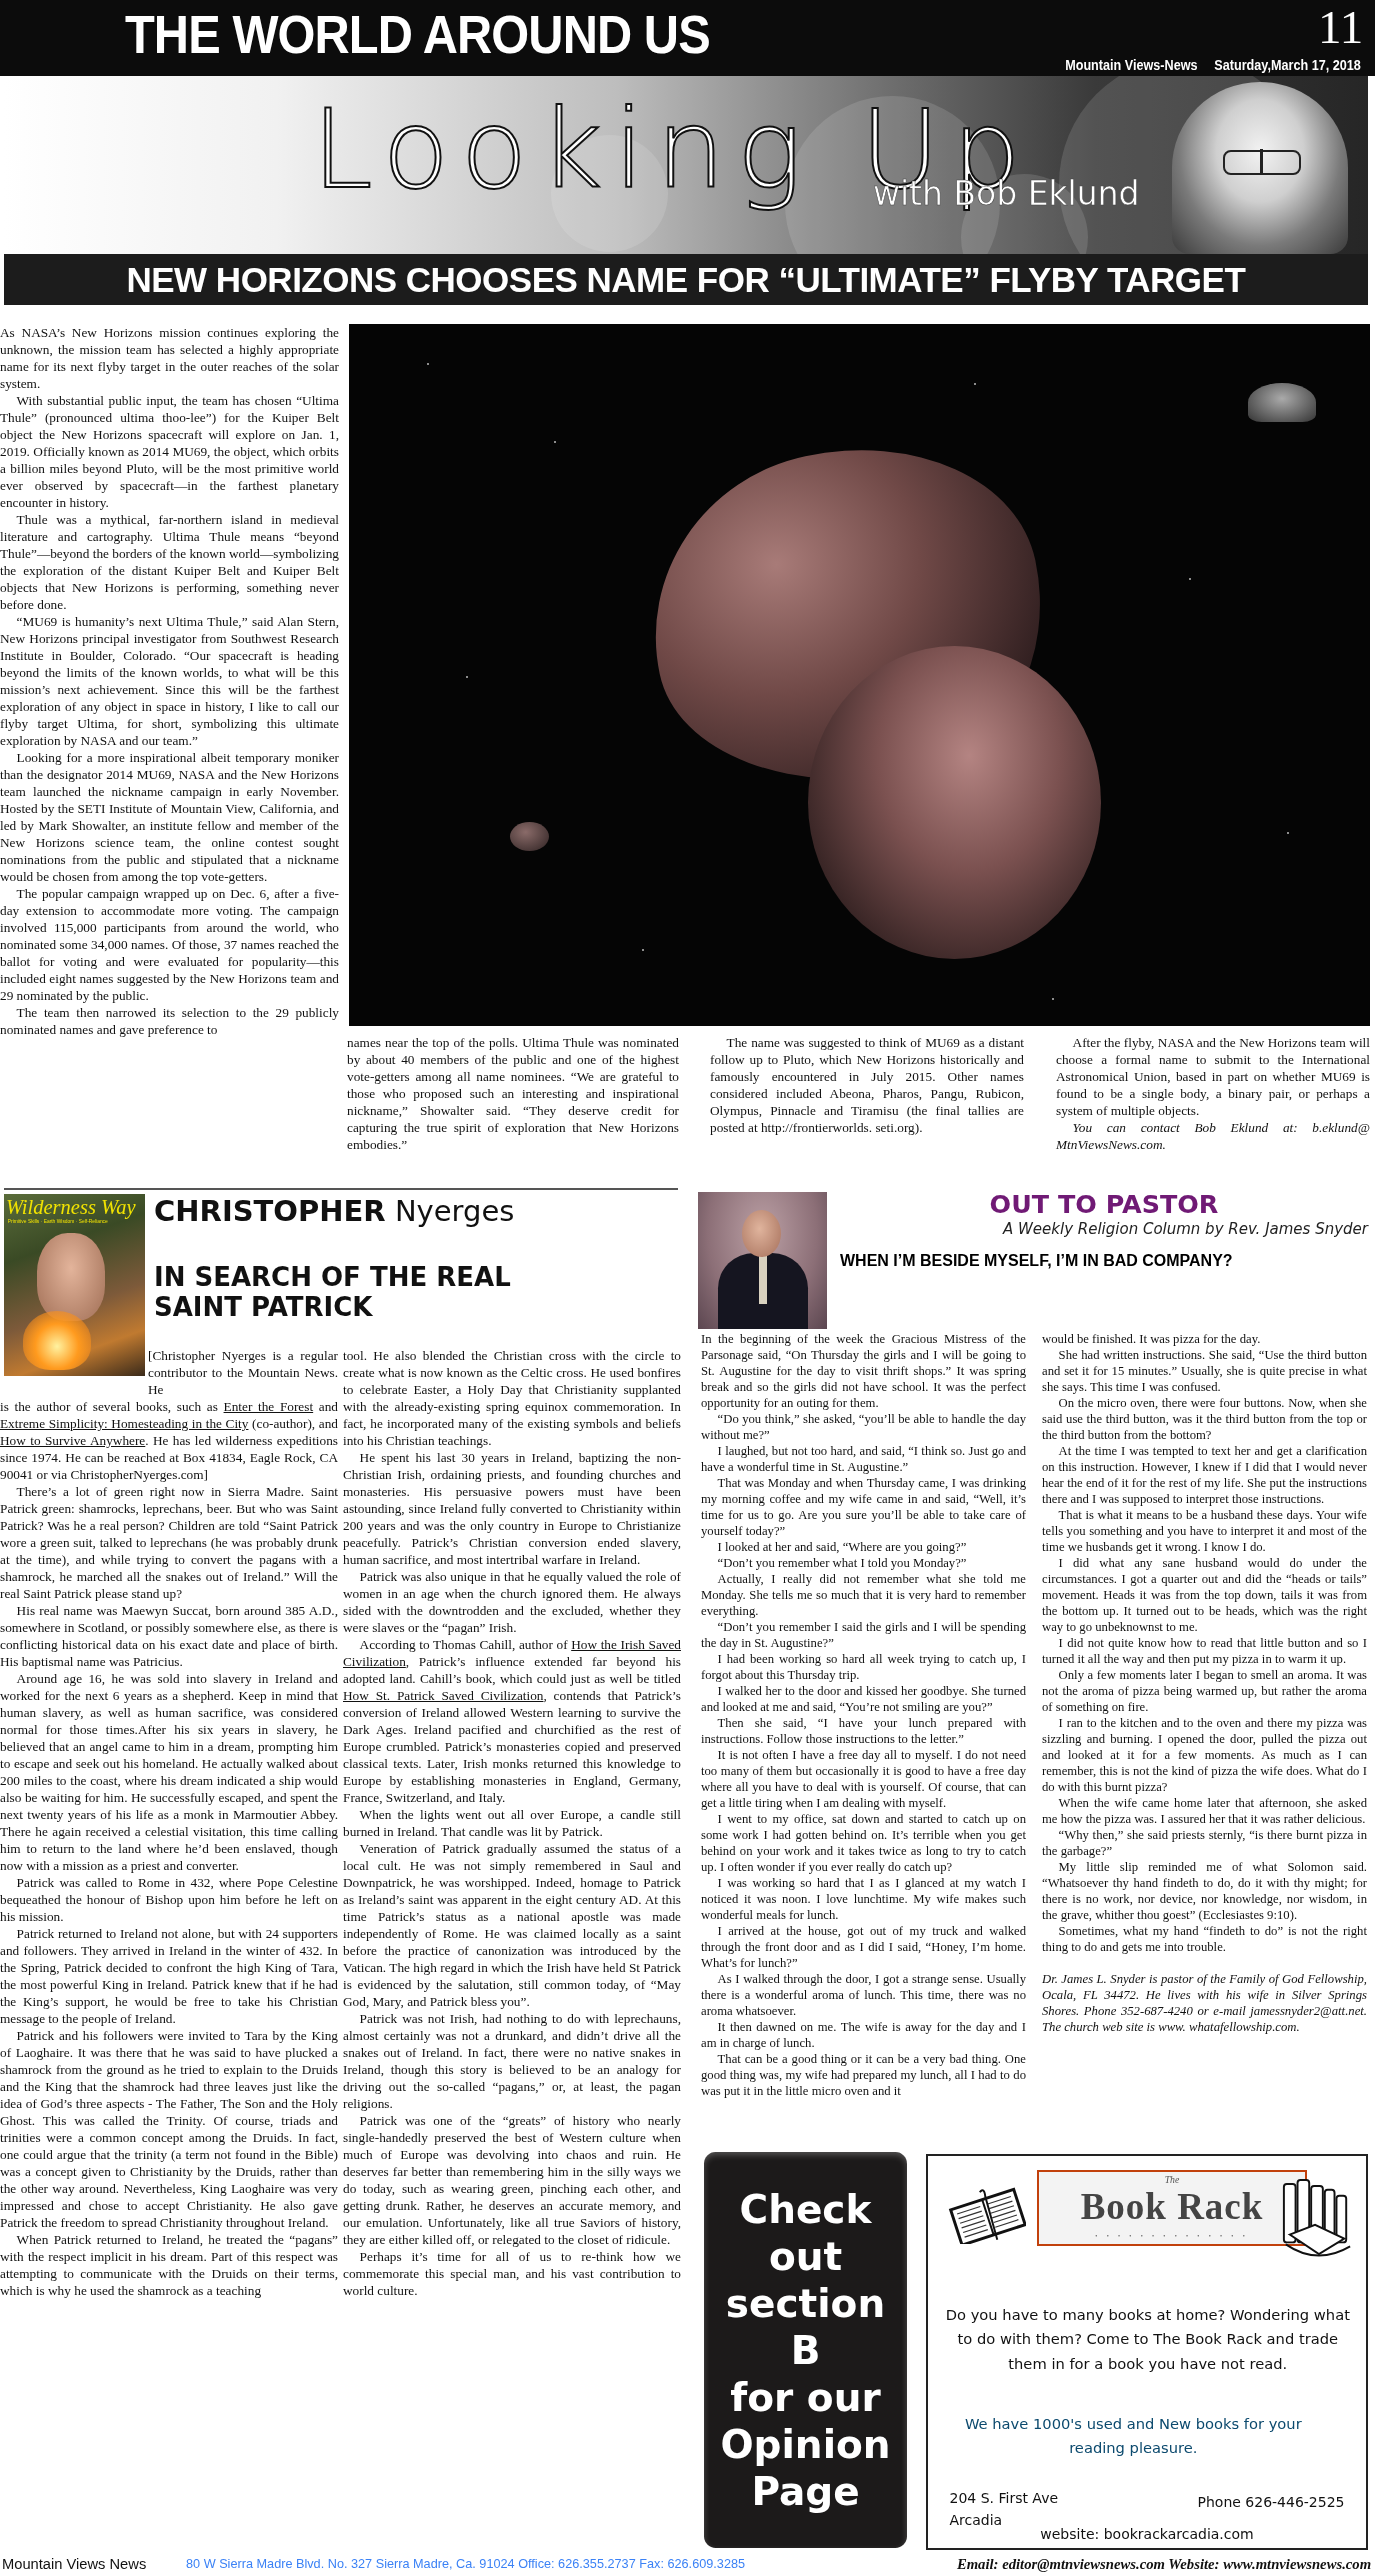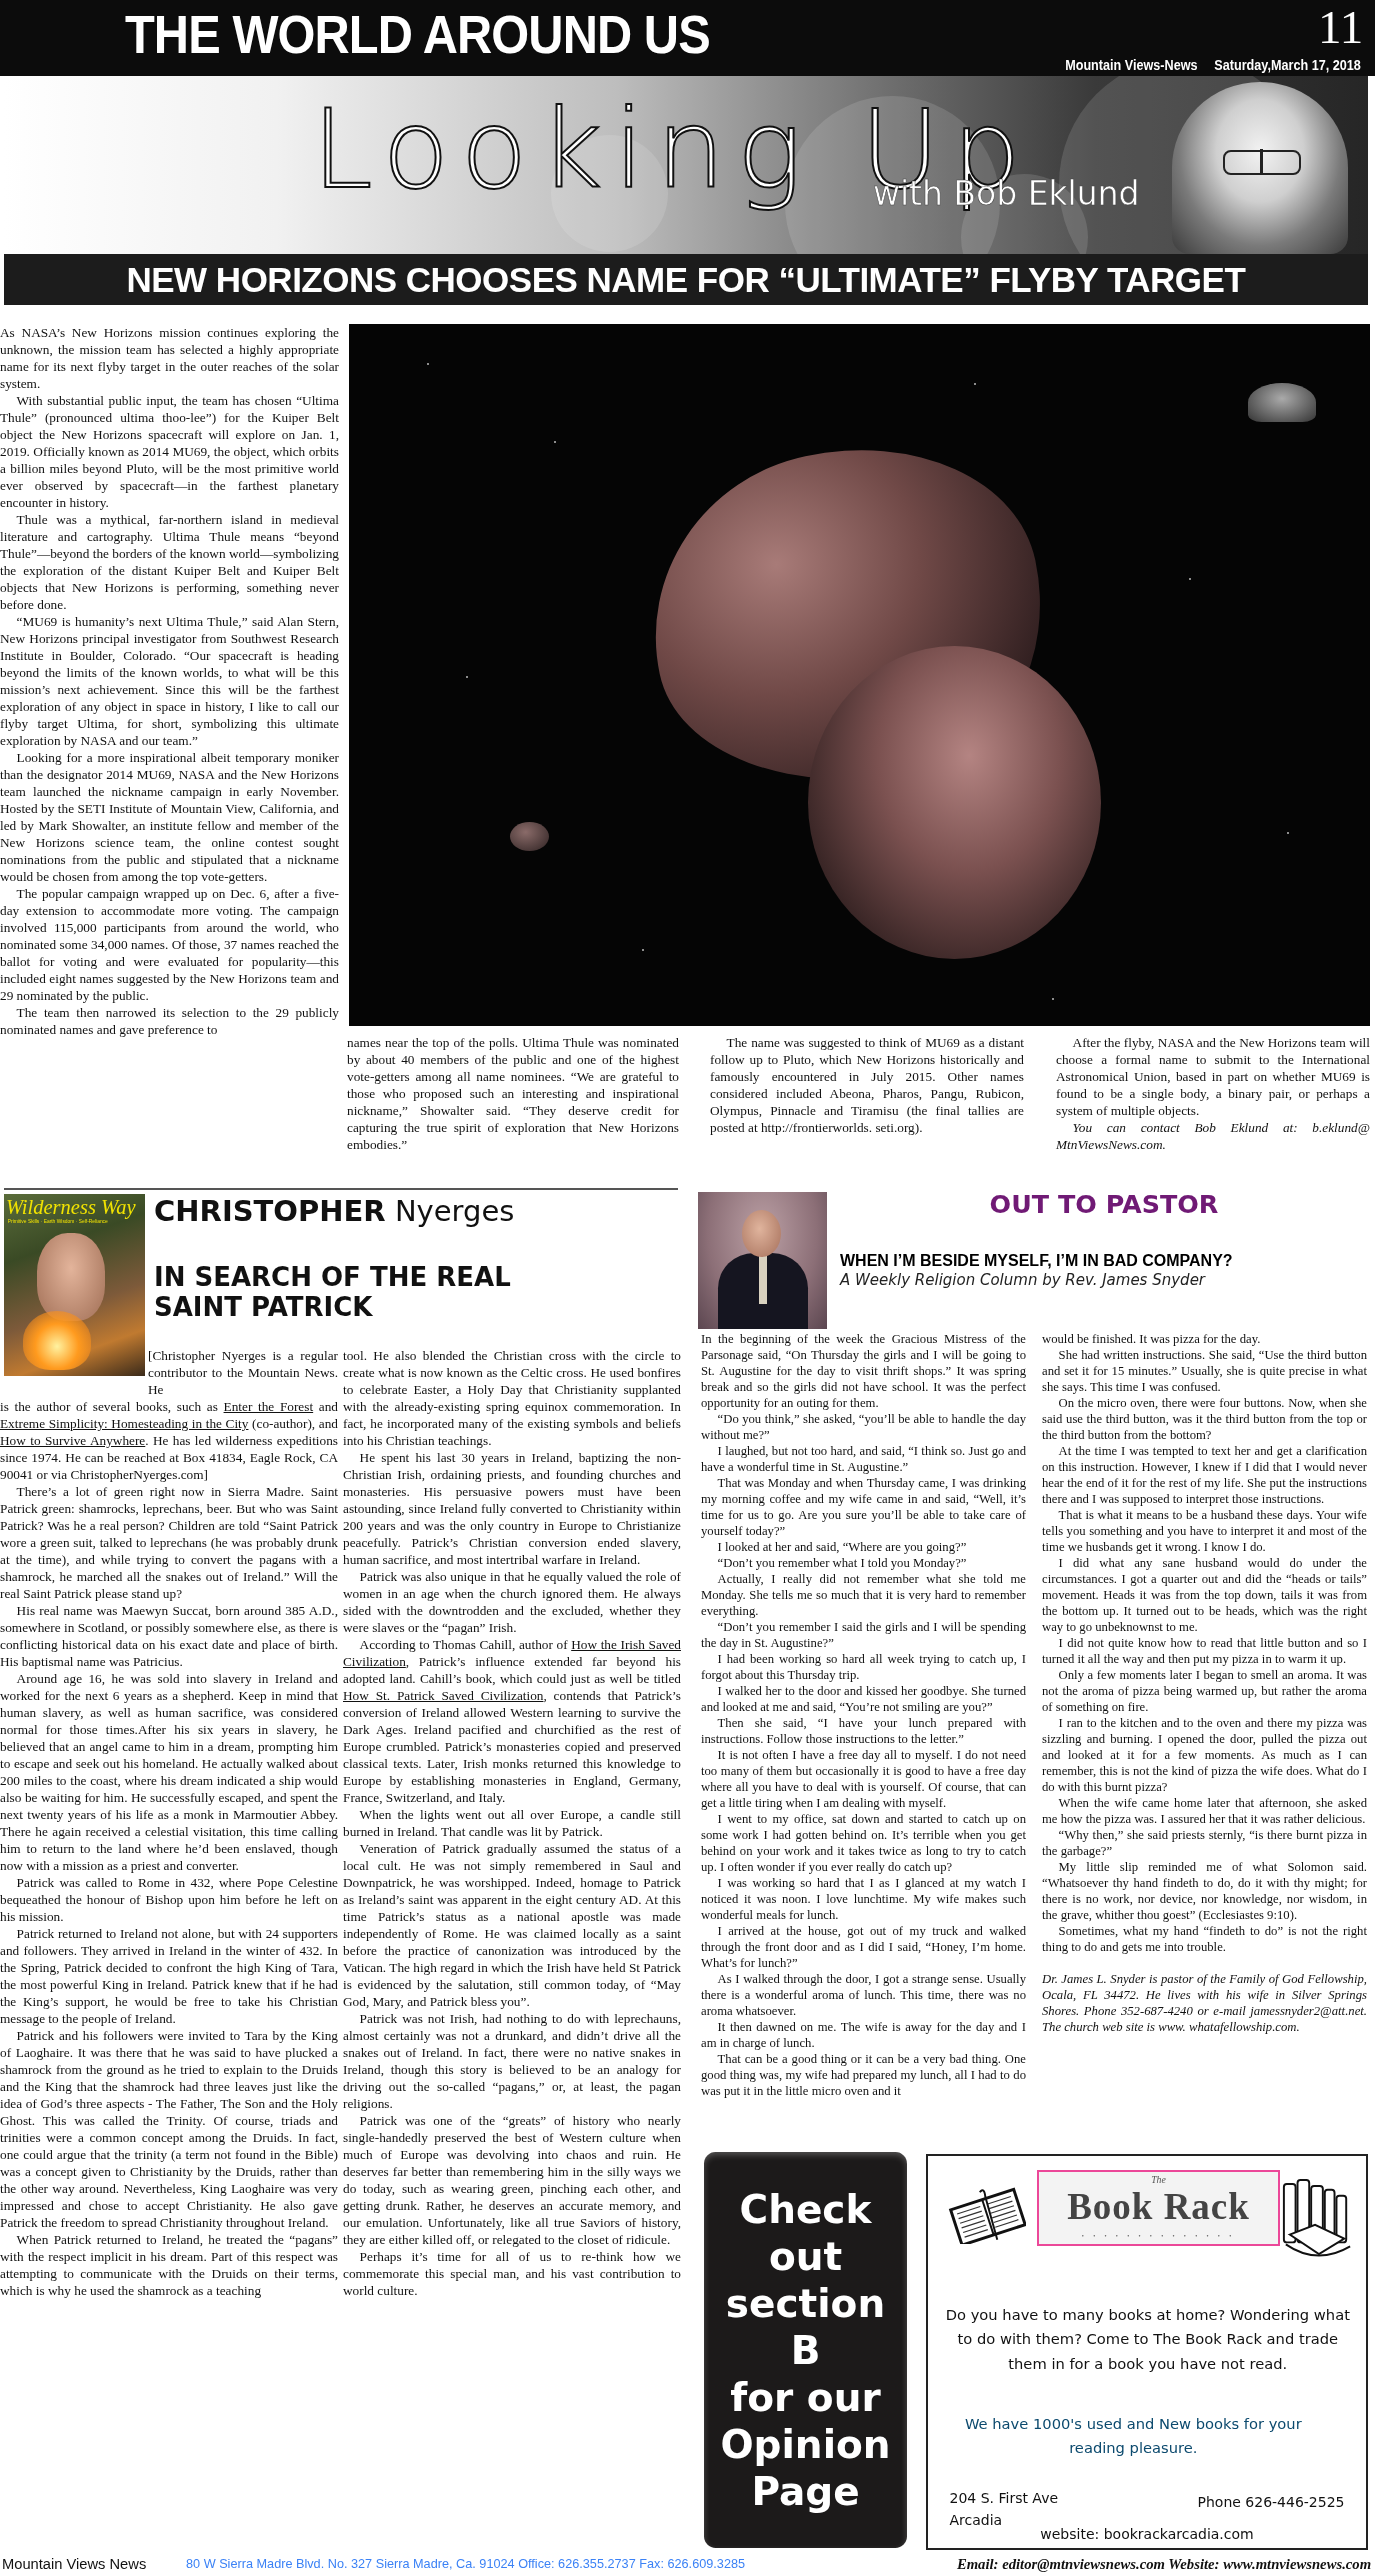--- a/index.html
+++ b/index.html
@@ -58,32 +58,32 @@
   .col-b1 { position: absolute; left: 148px; top: 1347px; width: 190px; }
   .col-b1b { position: absolute; left: 0; top: 1398px; width: 338px; }
   .col-b2 { position: absolute; left: 343px; top: 1347px; width: 338px; }
 
   .pastor-img { position: absolute; left: 698px; top: 1192px; width: 129px; height: 137px; background: radial-gradient(ellipse at 50% 30%, #bba0a5 0%, #8c6f77 60%, #5b4650 100%); overflow: hidden; }
   .pastor-head { position: absolute; left: 44px; top: 17.6px; width: 39px; height: 47px; border-radius: 50%; background: radial-gradient(ellipse at 45% 40%, #e0b49d, #a56f5a); }
   .pastor-suit { position: absolute; left: 19.5px; top: 61px; width: 90px; height: 88px; border-radius: 40% 40% 0 0; background: #151520; }
   .pastor-tie { position: absolute; left: 61px; top: 63px; width: 7.8px; height: 49px; background: #d9d2c0; }
 
   .otp-title { position: absolute; left: 840px; top: 1189px; width: 528px; text-align: center; font-family: "DejaVu Sans", sans-serif; font-weight: 700; font-size: 25.4px; color: #701a75; }
-  .otp-sub { position: absolute; left: 840px; top: 1271px; width: 528px; text-align: left; font-family: "DejaVu Sans", sans-serif; font-style: italic; font-size: 15px; color: #222; }
+  .otp-sub { position: absolute; left: 840px; top: 1220px; width: 528px; text-align: right; font-family: "DejaVu Sans", sans-serif; font-style: italic; font-size: 15px; color: #222; }
   .otp-headline { position: absolute; left: 840px; top: 1246px; width: 528px; font-family: Liberation Sans, sans-serif; font-weight: 700; font-size: 16px; line-height: 29px; color: #000000; }
 
   .col-c1 { position: absolute; left: 701px; top: 1331px; width: 325px; }
   .col-c2 { position: absolute; left: 1042px; top: 1331px; width: 325px; }
   .col-c1 .body-text, .col-c2 .body-text { font-size: 12.7px; line-height: 16px; }
 
   .check-box { position: absolute; left: 704px; top: 2152px; width: 203px; height: 396px; background: #1c1a1a; border-radius: 11.7px; box-shadow: inset 0 2.9px 5.9px rgba(255,255,255,0.25); display: flex; align-items: center; justify-content: center; text-align: center; }
   .check-text { font-family: "DejaVu Sans", sans-serif; font-weight: 700; font-size: 39px; line-height: 47px; color: #fff; white-space: pre-line; }
 
   .ad { position: absolute; left: 926px; top: 2154px; width: 442px; height: 396px; border: 2px solid #222; background: #fff; }
-  .ad-logo { position: absolute; left: 109px; top: 13.7px; width: 243px; height: 76px; border: 2px solid #ec4899; background: #f3f3f3; }
+  .ad-logo { position: absolute; left: 109px; top: 13.7px; width: 270px; height: 76px; border: 2px solid #c2410c; background: #f3f3f3; }
   .ad-logo-the { position: absolute; left: 0; top: 2px; width: 100%; text-align: center; font-family: "Liberation Serif", serif; font-style: italic; font-size: 9.8px; color: #555; }
   .ad-logo-name { position: absolute; left: 0; top: 13.7px; width: 100%; text-align: center; font-family: "Liberation Serif", serif; font-weight: 700; font-size: 37px; color: #444; letter-spacing: 1px; }
   .ad-logo-dots { position: absolute; left: 0; top: 61px; width: 100%; text-align: center; font-size: 5.9px; color: #666; letter-spacing: 3.9px; }
   .ad-book-left { position: absolute; left: 19.5px; top: 29px; width: 78px; height: 59px; }
   .ad-book-right { position: absolute; left: 352px; top: 19.5px; width: 74px; height: 88px; }
   .ad-copy { position: absolute; left: 9.8px; top: 147px; width: 420px; text-align: center; font-family: "DejaVu Sans", sans-serif; font-size: 14.7px; line-height: 24.4px; color: #111; }
   .ad-copy2 { position: absolute; left: 9.8px; top: 256px; width: 391px; text-align: center; font-family: "DejaVu Sans", sans-serif; font-size: 14.7px; line-height: 24.4px; color: #0c4a6e; }
   .ad-addr { position: absolute; left: 21.5px; top: 332px; font-family: "DejaVu Sans", sans-serif; font-size: 14px; line-height: 21.5px; color: #111; white-space: pre-line; }
   .ad-phone { position: absolute; right: 21.5px; top: 338px; font-family: "DejaVu Sans", sans-serif; font-size: 14px; color: #111; }
   .ad-web { position: absolute; left: 0; top: 370px; width: 100%; text-align: center; font-family: "DejaVu Sans", sans-serif; font-size: 14px; color: #111; }

